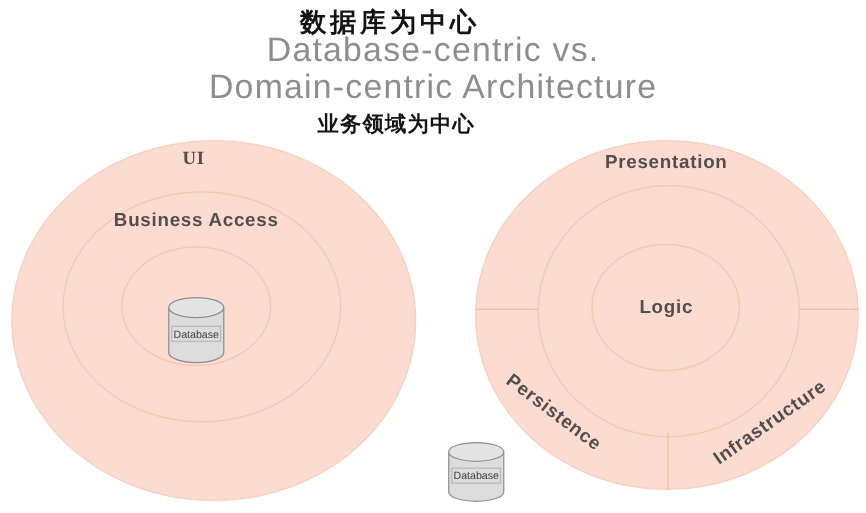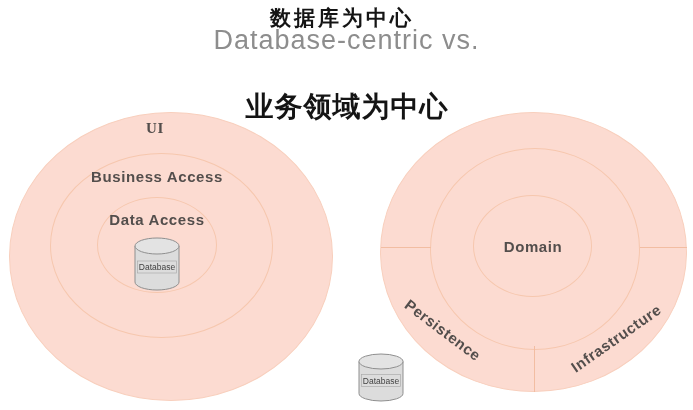--- a/index.html
+++ b/index.html
@@ -1,22 +1,22 @@
 <!DOCTYPE html>
 <html><head>
 <meta charset="utf-8">
 <style>
   html,body { margin:0; padding:0; background:#ffffff; }
   .canvas {
     position:relative; width:693px; height:410px; background:#ffffff;
     overflow:hidden; font-family:"Liberation Sans", sans-serif;
   }
-  .cn-label { position:absolute; color:#141414; font-weight:600; white-space:nowrap; transform:translateX(-50%);margin-left:30px; }
+  .cn-label { position:absolute; color:#141414; font-weight:600; white-space:nowrap; transform:translateX(-50%); }
   .cn-top    { left:312px; top:4px;  font-size:21px; letter-spacing:3px; }
-  .cn-bottom { left:317px; top:88px; font-size:28px; letter-spacing:1px; }
+  .cn-bottom { left:317px; top:88px; font-size:17px; letter-spacing:1px; }
   .title {
     position:absolute; left:0; top:26px; width:693px; text-align:center;
     color:#8d8d8d; font-size:27px; line-height:29px; letter-spacing:1px; font-weight:400;
   }
   .ellipse {
     position:absolute; border-radius:50%; background:#fcdbd1;
     border:1px solid #f6c7ae; box-sizing:border-box;
   }
   .ellipse.outer { border-color:#f8cfbd; }
   #l-outer { left:9px;   top:112px; width:324px; height:289px; }
@@ -49,50 +49,51 @@
 </style>
 </head>
 <body>
 
 <div class="canvas">
 
   <div class="cn-label cn-top">数据库为中心</div>
 
   <div class="title">
     <div>Database-centric vs.</div>
+    <div>Domain-centric Architecture</div>
   </div>
 
   <div class="cn-label cn-bottom">业务领域为中心</div>
 
   <div class="ellipse outer" id="l-outer"></div>
   <div class="ellipse" id="l-mid"></div>
   <div class="ellipse" id="l-inner"></div>
 
   <div class="layer-label" id="lbl-ui">UI</div>
   <div class="layer-label" id="lbl-bl">Business Access</div>
-  <div class="layer-label" id="lbl-da">Data Access</div>
 
   <div class="db-cyl" id="l-db">
     <svg viewBox="0 0 50 56" xmlns="http://www.w3.org/2000/svg">
       <path d="M3 10 L3 46 A22 8 0 0 0 47 46 L47 10" fill="#dcdcdc" stroke="#8f8f8f" stroke-width="1"></path>
       <ellipse cx="25" cy="10" rx="22" ry="8" fill="#e3e3e3" stroke="#8f8f8f" stroke-width="1"></ellipse>
       <rect x="5.5" y="25" width="39" height="12" fill="none" stroke="#ababab" stroke-width="0.7"></rect>
       <text class="db-text" x="25" y="34" text-anchor="middle">Database</text>
     </svg>
   </div>
 
   <div class="ellipse outer" id="r-outer"></div>
   <div class="ellipse" id="r-mid"></div>
   <div class="ellipse" id="r-inner"></div>
 
   <div class="divider" id="div-left"></div>
   <div class="divider" id="div-right"></div>
   <div class="divider" id="div-bottom"></div>
 
-  <div class="layer-label" id="lbl-domain">Domain</div>
+  <div class="layer-label" id="lbl-presentation">Presentation</div>
+  <div class="layer-label" id="lbl-domain">Logic</div>
   <div class="layer-label" id="lbl-persistence">Persistence</div>
   <div class="layer-label" id="lbl-infrastructure">Infrastructure</div>
 
   <div class="db-cyl" id="r-db">
     <svg viewBox="0 0 50 51" xmlns="http://www.w3.org/2000/svg">
       <path d="M3 9.5 L3 41.5 A22 7.5 0 0 0 47 41.5 L47 9.5" fill="#dcdcdc" stroke="#8f8f8f" stroke-width="1"></path>
       <ellipse cx="25" cy="9.5" rx="22" ry="7.5" fill="#e3e3e3" stroke="#8f8f8f" stroke-width="1"></ellipse>
       <rect x="5.5" y="22.5" width="39" height="12" fill="none" stroke="#ababab" stroke-width="0.7"></rect>
       <text class="db-text" x="25" y="31.5" text-anchor="middle">Database</text>
     </svg>

